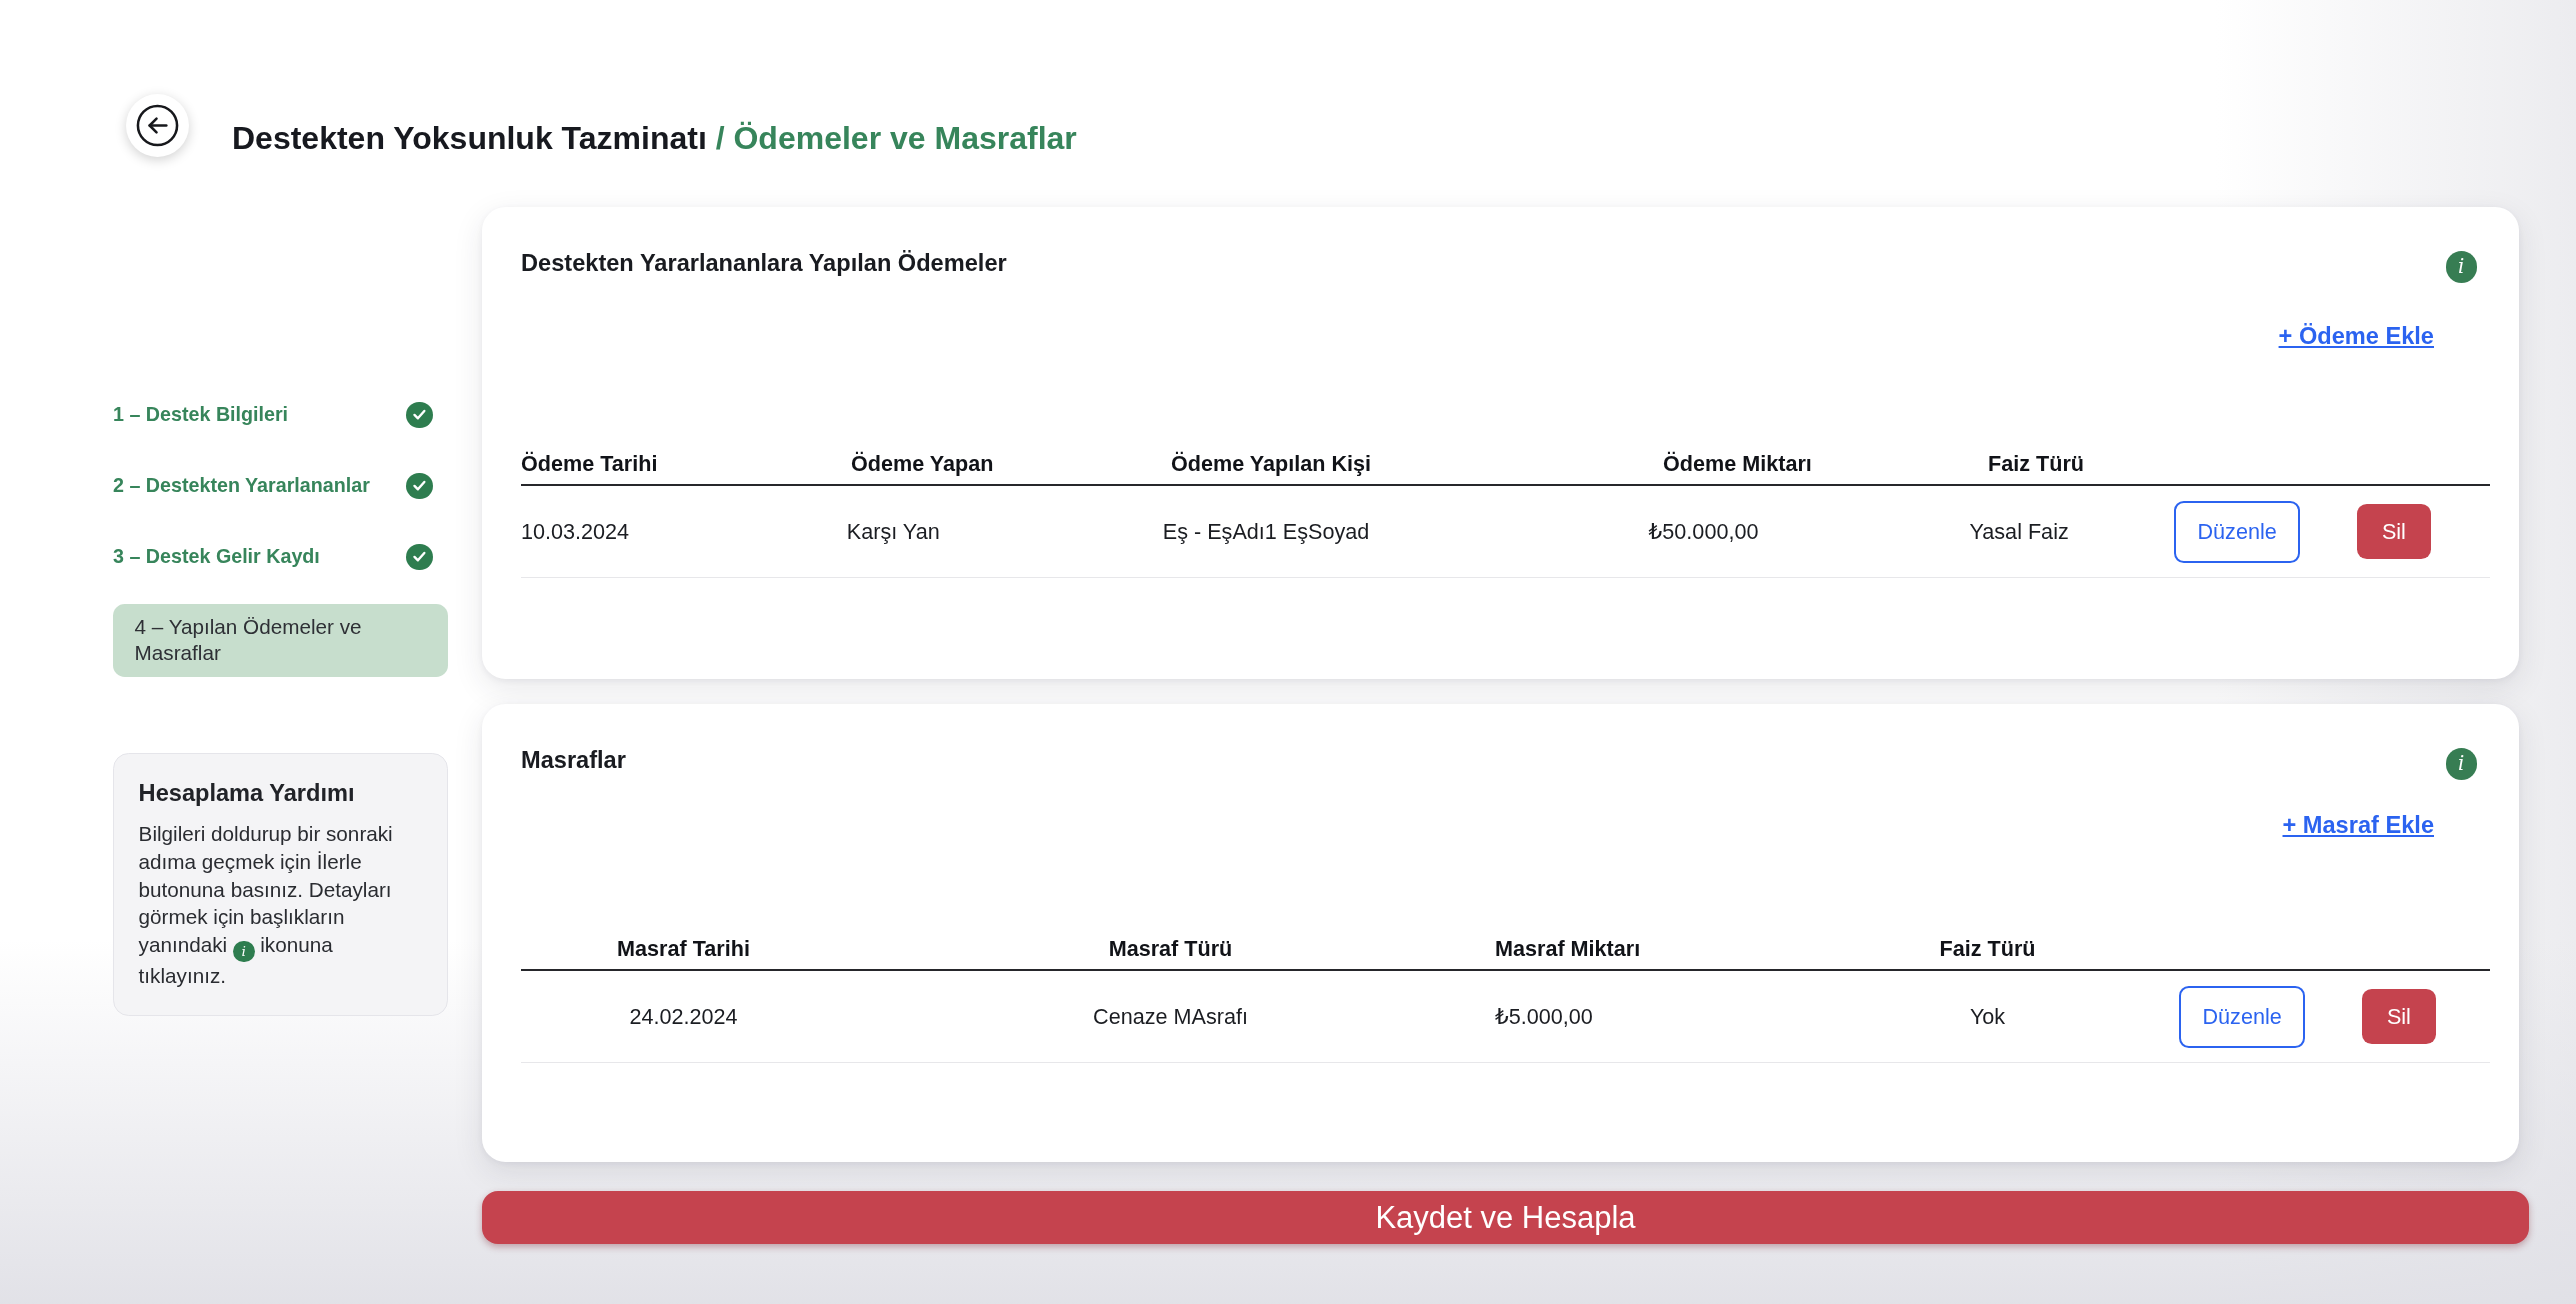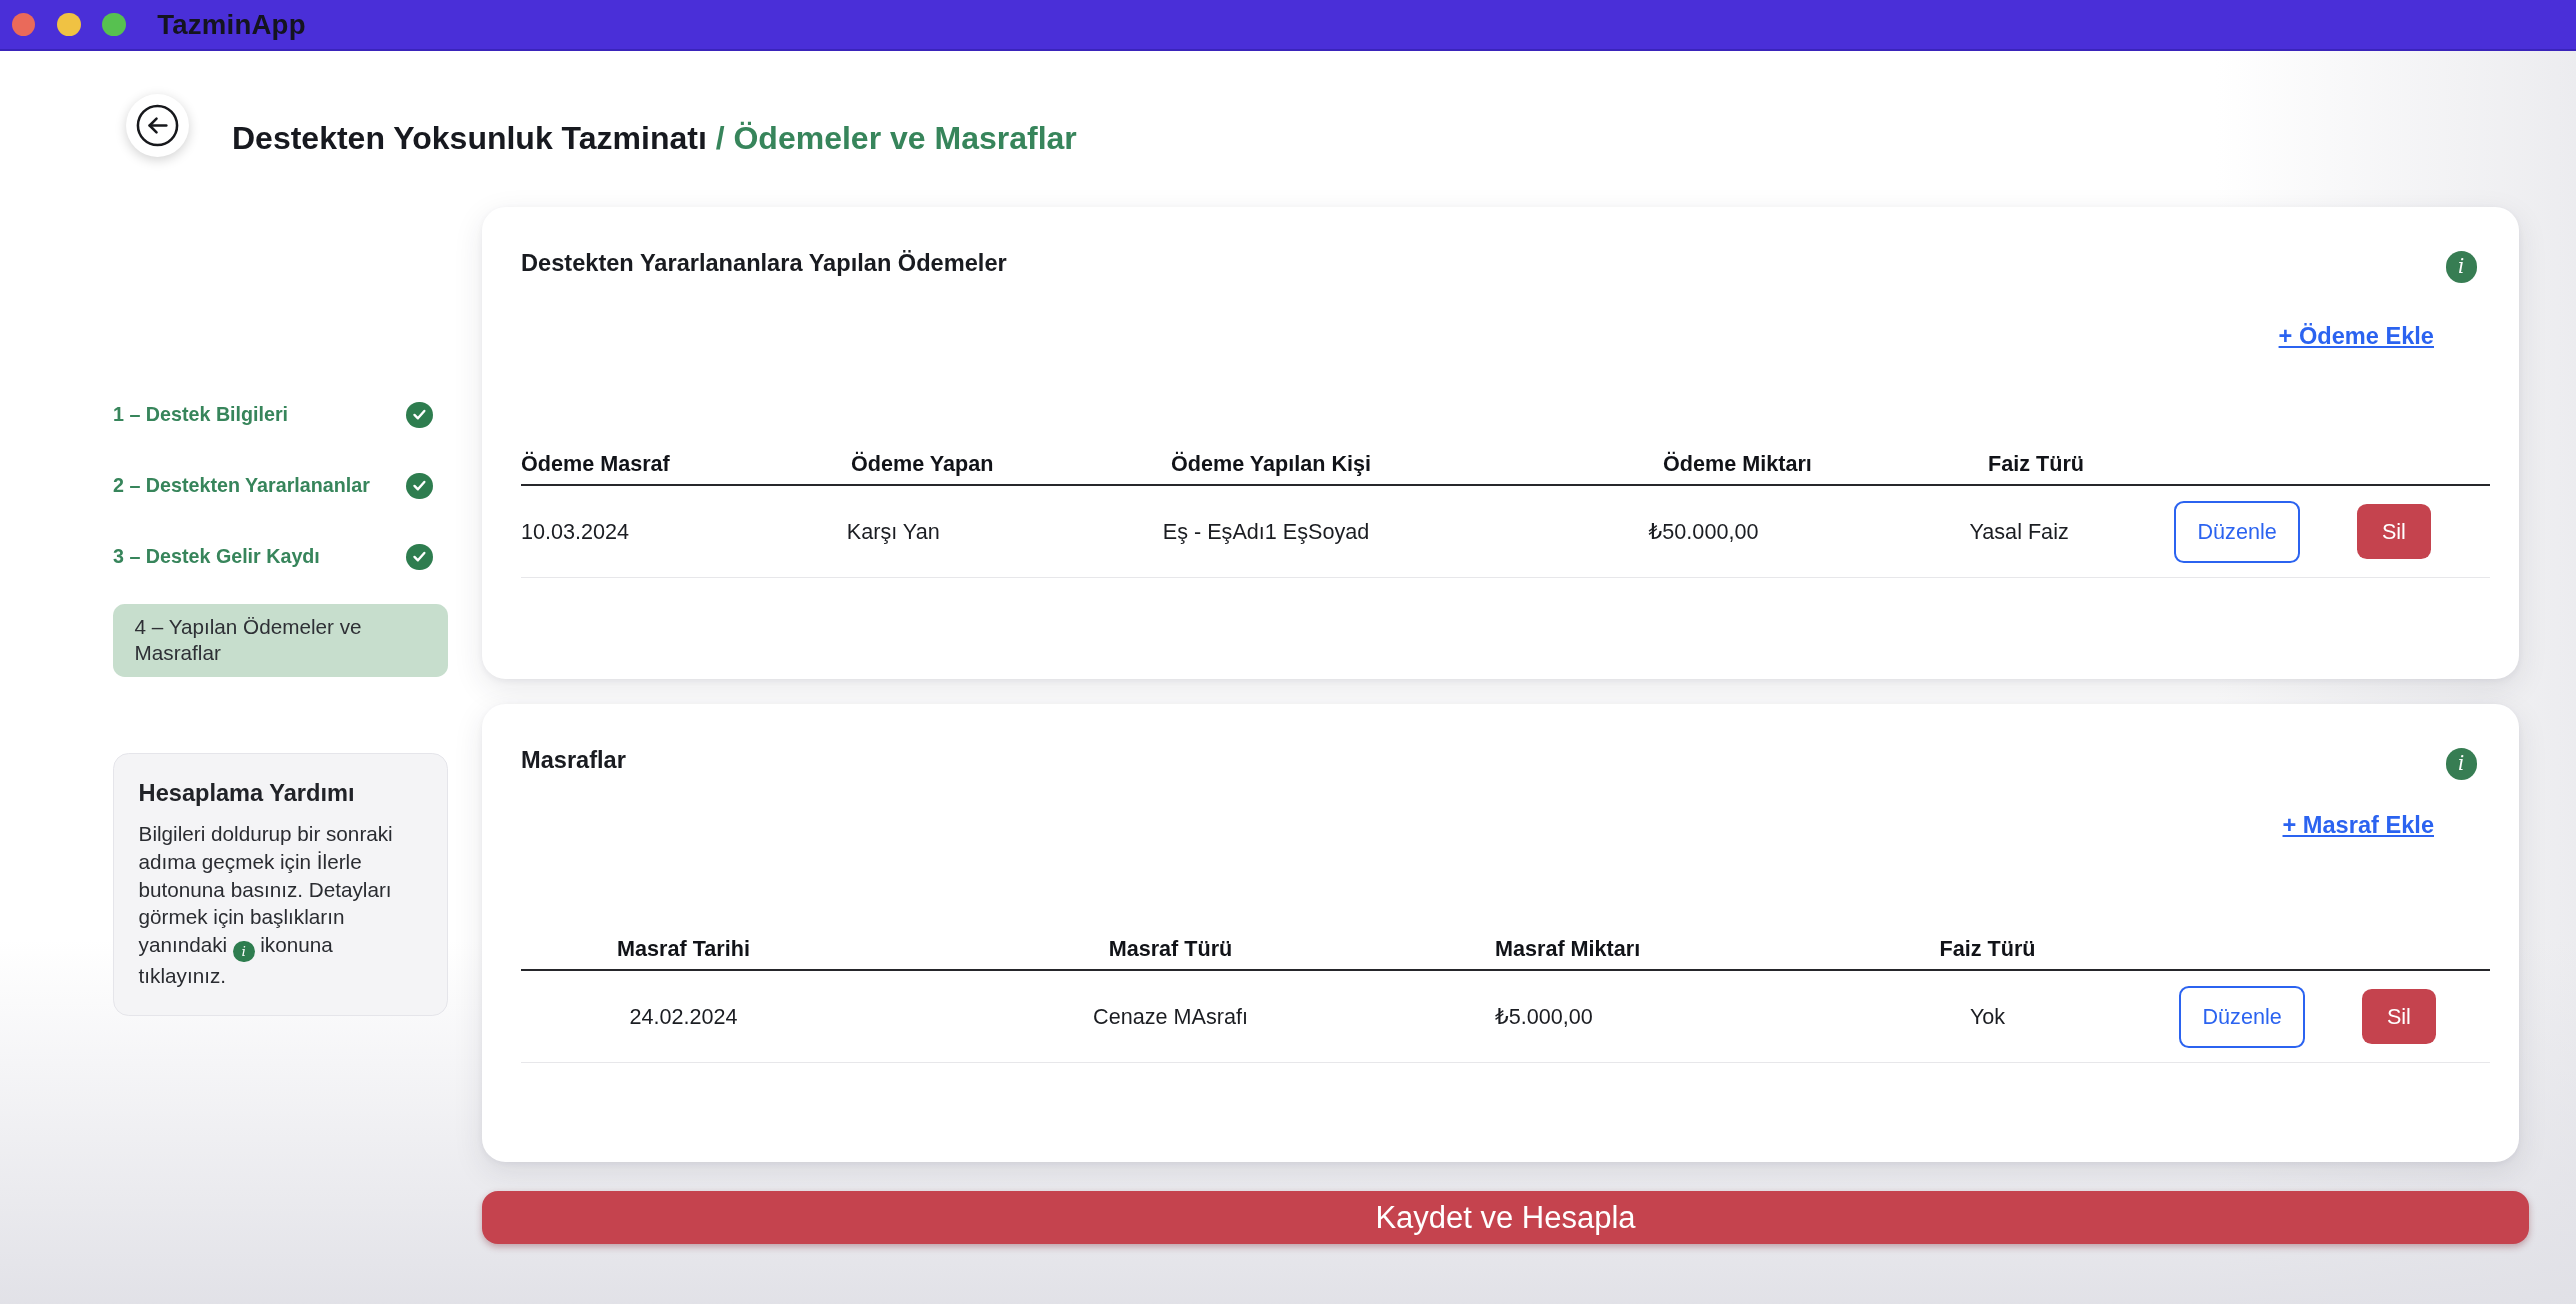--- a/index.html
+++ b/index.html
@@ -141,28 +141,20 @@
     color:#ffffff; font-size:31px; font-weight:500; cursor:pointer;
     box-shadow:0 3px 7.9px rgba(120,30,40,.35); font-family:inherit;
   }
   svg { display:block; }
 </style>
 </head>
 <body>
 
 <div class="screen">
 
-  <div class="titlebar">
-    <div class="traffic-lights">
-      <span class="tl red"></span>
-      <span class="tl yellow"></span>
-      <span class="tl green"></span>
-    </div>
-    <div class="app-title">TazminApp</div>
-  </div>
 
   <div class="page-header">
     <button class="back-btn">
       <span>
         <svg width="45" height="45" viewBox="0 0 46 46" fill="none" stroke="#17181c" stroke-width="2.6">
           <circle cx="23" cy="23" r="20"></circle>
           <line x1="32" y1="23" x2="15" y2="23" stroke-linecap="round"></line>
           <polyline points="22,16 15,23 22,30" fill="none" stroke-linecap="round" stroke-linejoin="round"></polyline>
         </svg>
       </span>
@@ -210,21 +202,21 @@
     </div>
   </div>
 
   <div class="card payments">
     <div class="card-title">Destekten Yararlananlara Yapılan Ödemeler</div>
     <div class="info-icon">i</div>
     <div class="add-link">+ Ödeme Ekle</div>
 
     <div class="table">
       <div class="thead">
-        <div class="p-c1">Ödeme Masraf</div>
+        <div class="p-c1">Ödeme Tarihi</div>
         <div class="p-c2">Ödeme Yapan</div>
         <div class="p-c3">Ödeme Yapılan Kişi</div>
         <div class="p-c4">Ödeme Miktarı</div>
         <div class="p-c5">Faiz Türü</div>
         <div class="actions"></div>
       </div>
       <div class="trow">
         <div class="p-c1">10.03.2024</div>
         <div class="p-c2">Karşı Yan</div>
         <div class="p-c3">Eş - EşAdı1 EşSoyad</div>

